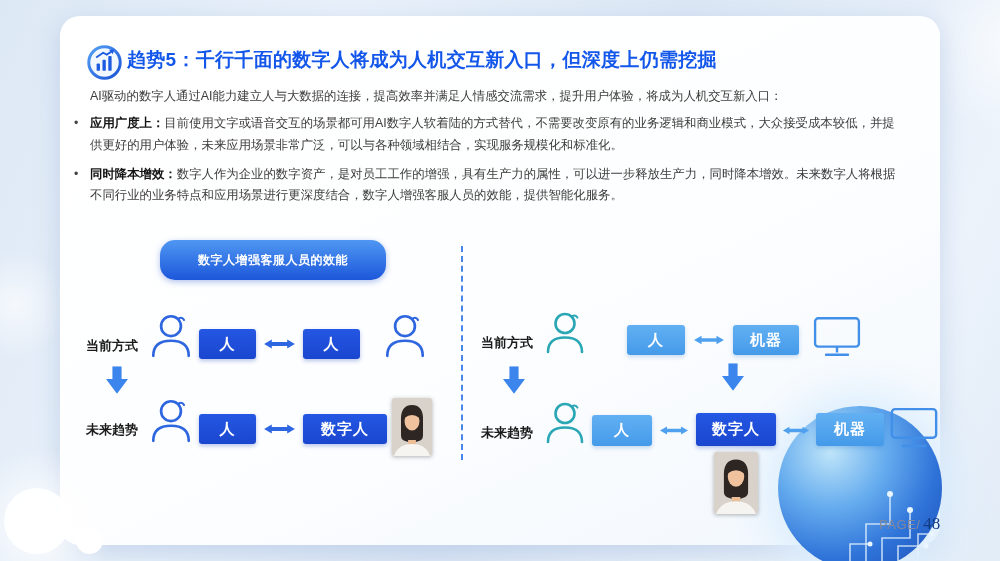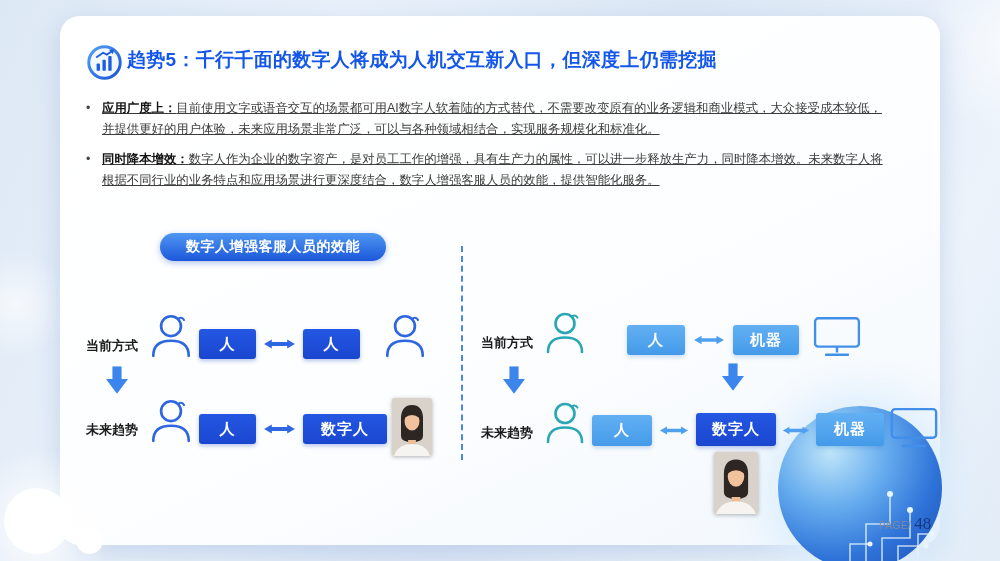--- a/index.html
+++ b/index.html
@@ -16,42 +16,42 @@
   .icn{position:absolute;z-index:5;}
   .icn svg,.photo svg{display:block;width:100%;height:100%;}
   .blue{color:#2e66e0;} .teal{color:#2aa6b4;}
   .title{
     position:absolute;left:127px;top:47px;margin:0;font-size:19px;font-weight:bold;
     color:#1356ea;white-space:nowrap;z-index:5;letter-spacing:.3px;
   }
   .header-icon{left:86px;top:44px;width:37px;height:37px;}
   .copy{position:absolute;left:68px;top:86px;width:838px;z-index:5;color:#3c3c3c;}
   .copy .intro{margin:0 0 6px 22px;font-size:12.4px;line-height:1.72;}
-  .copy ul{margin:12px;padding:0;list-style:none;text-decoration:underline;}
+  .copy ul{margin:0;padding:0;list-style:none;}
   .copy li{position:relative;padding-left:22px;font-size:12.4px;line-height:1.72;margin-bottom:8px;}
   .copy li::before{content:"•";position:absolute;left:6px;top:0;color:#444;}
   .copy b{color:#131313;}
   .badge{
-    position:absolute;top:233px;height:28px;border-radius:15px;z-index:5;
+    position:absolute;top:240px;height:40px;border-radius:15px;z-index:5;
     background:linear-gradient(180deg,#4f97f2,#1c57da);
-    color:#fff;font-size:14px;font-weight:bold;letter-spacing:.5px;
+    color:#fff;font-size:12px;font-weight:bold;letter-spacing:.5px;
     display:flex;align-items:center;justify-content:center;
     box-shadow:0 2px 6px rgba(30,80,200,.35);
   }
   .divider{position:absolute;left:461px;top:246px;height:214px;width:0;border-left:2px dashed #4a86ea;z-index:4;}
   .rowlabel{position:absolute;font-size:13px;font-weight:bold;color:#1b1b1b;z-index:5;white-space:nowrap;}
   .nbox{
     position:absolute;display:flex;align-items:center;justify-content:center;z-index:5;
     color:#fff;font-weight:bold;font-size:15px;border-radius:3px;letter-spacing:1px;
   }
   .nbox.dark{background:linear-gradient(180deg,#2457e3,#1a46cf);box-shadow:0 2px 4px rgba(20,60,180,.3);}
   .nbox.light{background:linear-gradient(180deg,#62b0f3,#449ae9);box-shadow:0 2px 4px rgba(40,110,200,.25);}
   .photo{position:absolute;z-index:5;border-radius:2px;overflow:hidden;box-shadow:0 1px 4px rgba(0,0,0,.3);}
   .pageinfo{position:absolute;left:879px;top:514px;z-index:7;display:flex;align-items:baseline;gap:3px;}
-  .page-label{font-size:10px;color:#83889a;letter-spacing:.5px;}
+  .page-label{font-size:13px;color:#83889a;letter-spacing:.5px;}
   .page-num{font-family:"Liberation Serif","DejaVu Serif",serif;font-size:17px;color:#143a86;}
   .sphere{
     position:absolute;left:778px;top:406px;width:164px;height:164px;border-radius:50%;z-index:2;
     background:radial-gradient(circle at 32% 28%,#bfe5f9 0%,#64abee 35%,#2e72d8 66%,#1b4cb0 100%);
     box-shadow:0 0 36px 16px rgba(220,238,253,.95);
   }
   .sphere svg{position:absolute;inset:0;width:100%;height:100%;}
   .deco{position:absolute;border-radius:50%;z-index:3;}
   .deco1{left:-34px;top:448px;width:150px;height:150px;background:radial-gradient(circle,rgba(255,255,255,.95) 0%,rgba(255,255,255,0) 70%);}
   .deco2{left:4px;top:488px;width:66px;height:66px;background:rgba(255,255,255,.92);}
@@ -134,20 +134,21 @@
   <div class="deco deco3"></div>
 
   <div class="icn header-icon">
     <svg viewBox="0 0 40 40">
         <use href="#sym-trend"></use>
       </svg>
   </div>
   <h1 class="title">趋势5：千行千面的数字人将成为人机交互新入口，但深度上仍需挖掘</h1>
 
   <div class="copy">
+    <p class="intro">AI驱动的数字人通过AI能力建立人与大数据的连接，提高效率并满足人情感交流需求，提升用户体验，将成为人机交互新入口：</p>
     <ul>
       <li><b>应用广度上：</b><span>目前使用文字或语音交互的场景都可用AI数字人软着陆的方式替代，不需要改变原有的业务逻辑和商业模式，大众接受成本较低，并提供更好的用户体验，未来应用场景非常广泛，可以与各种领域相结合，实现服务规模化和标准化。</span></li>
       <li><b>同时降本增效：</b><span>数字人作为企业的数字资产，是对员工工作的增强，具有生产力的属性，可以进一步释放生产力，同时降本增效。未来数字人将根据不同行业的业务特点和应用场景进行更深度结合，数字人增强客服人员的效能，提供智能化服务。</span></li>
     </ul>
   </div>
 
   <div class="badge" style="left:160px;width:226px">数字人增强客服人员的效能</div>
 
   <div class="divider"></div>
 

